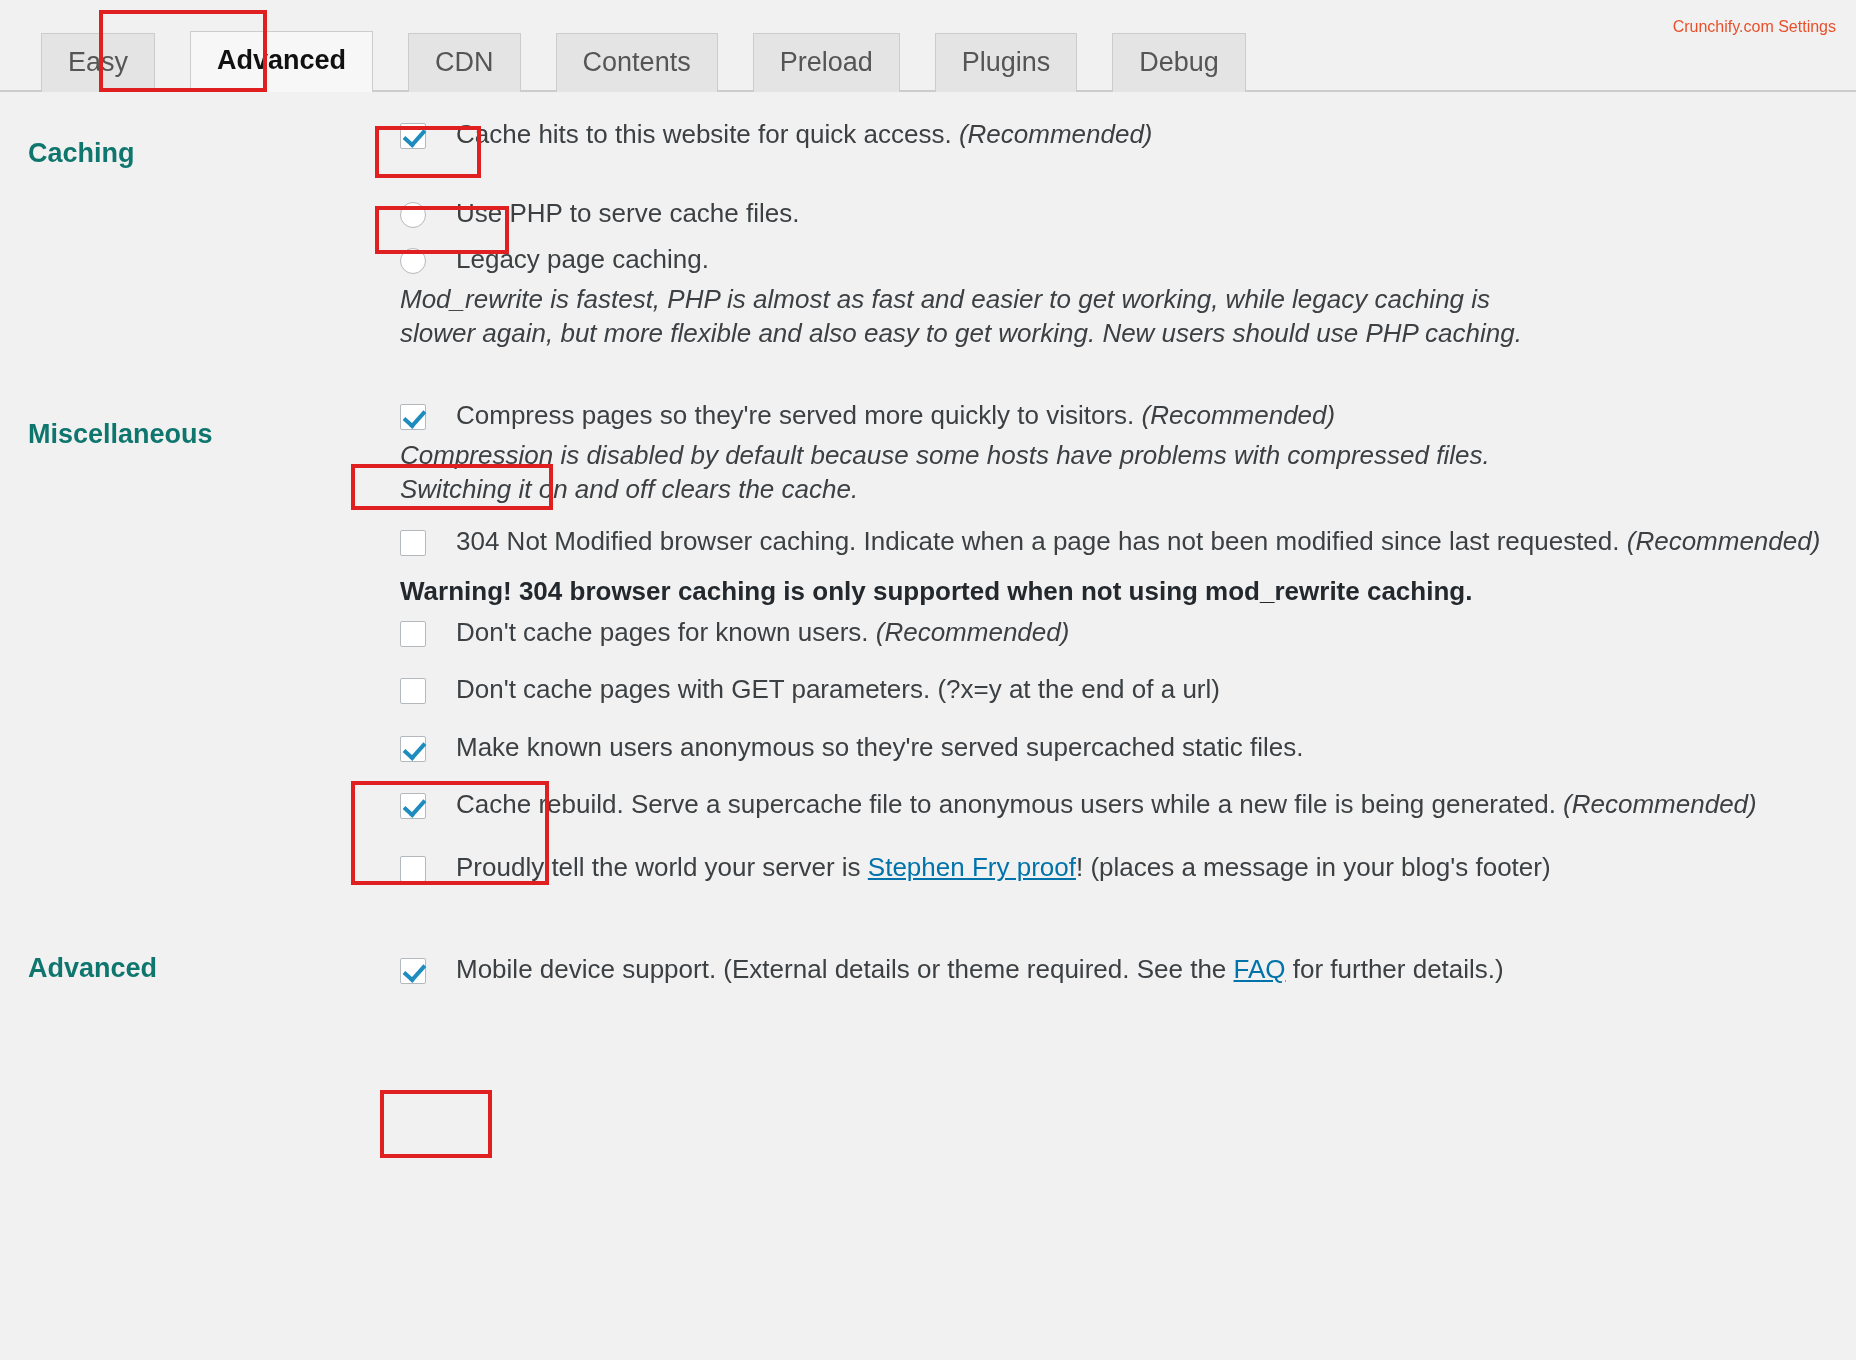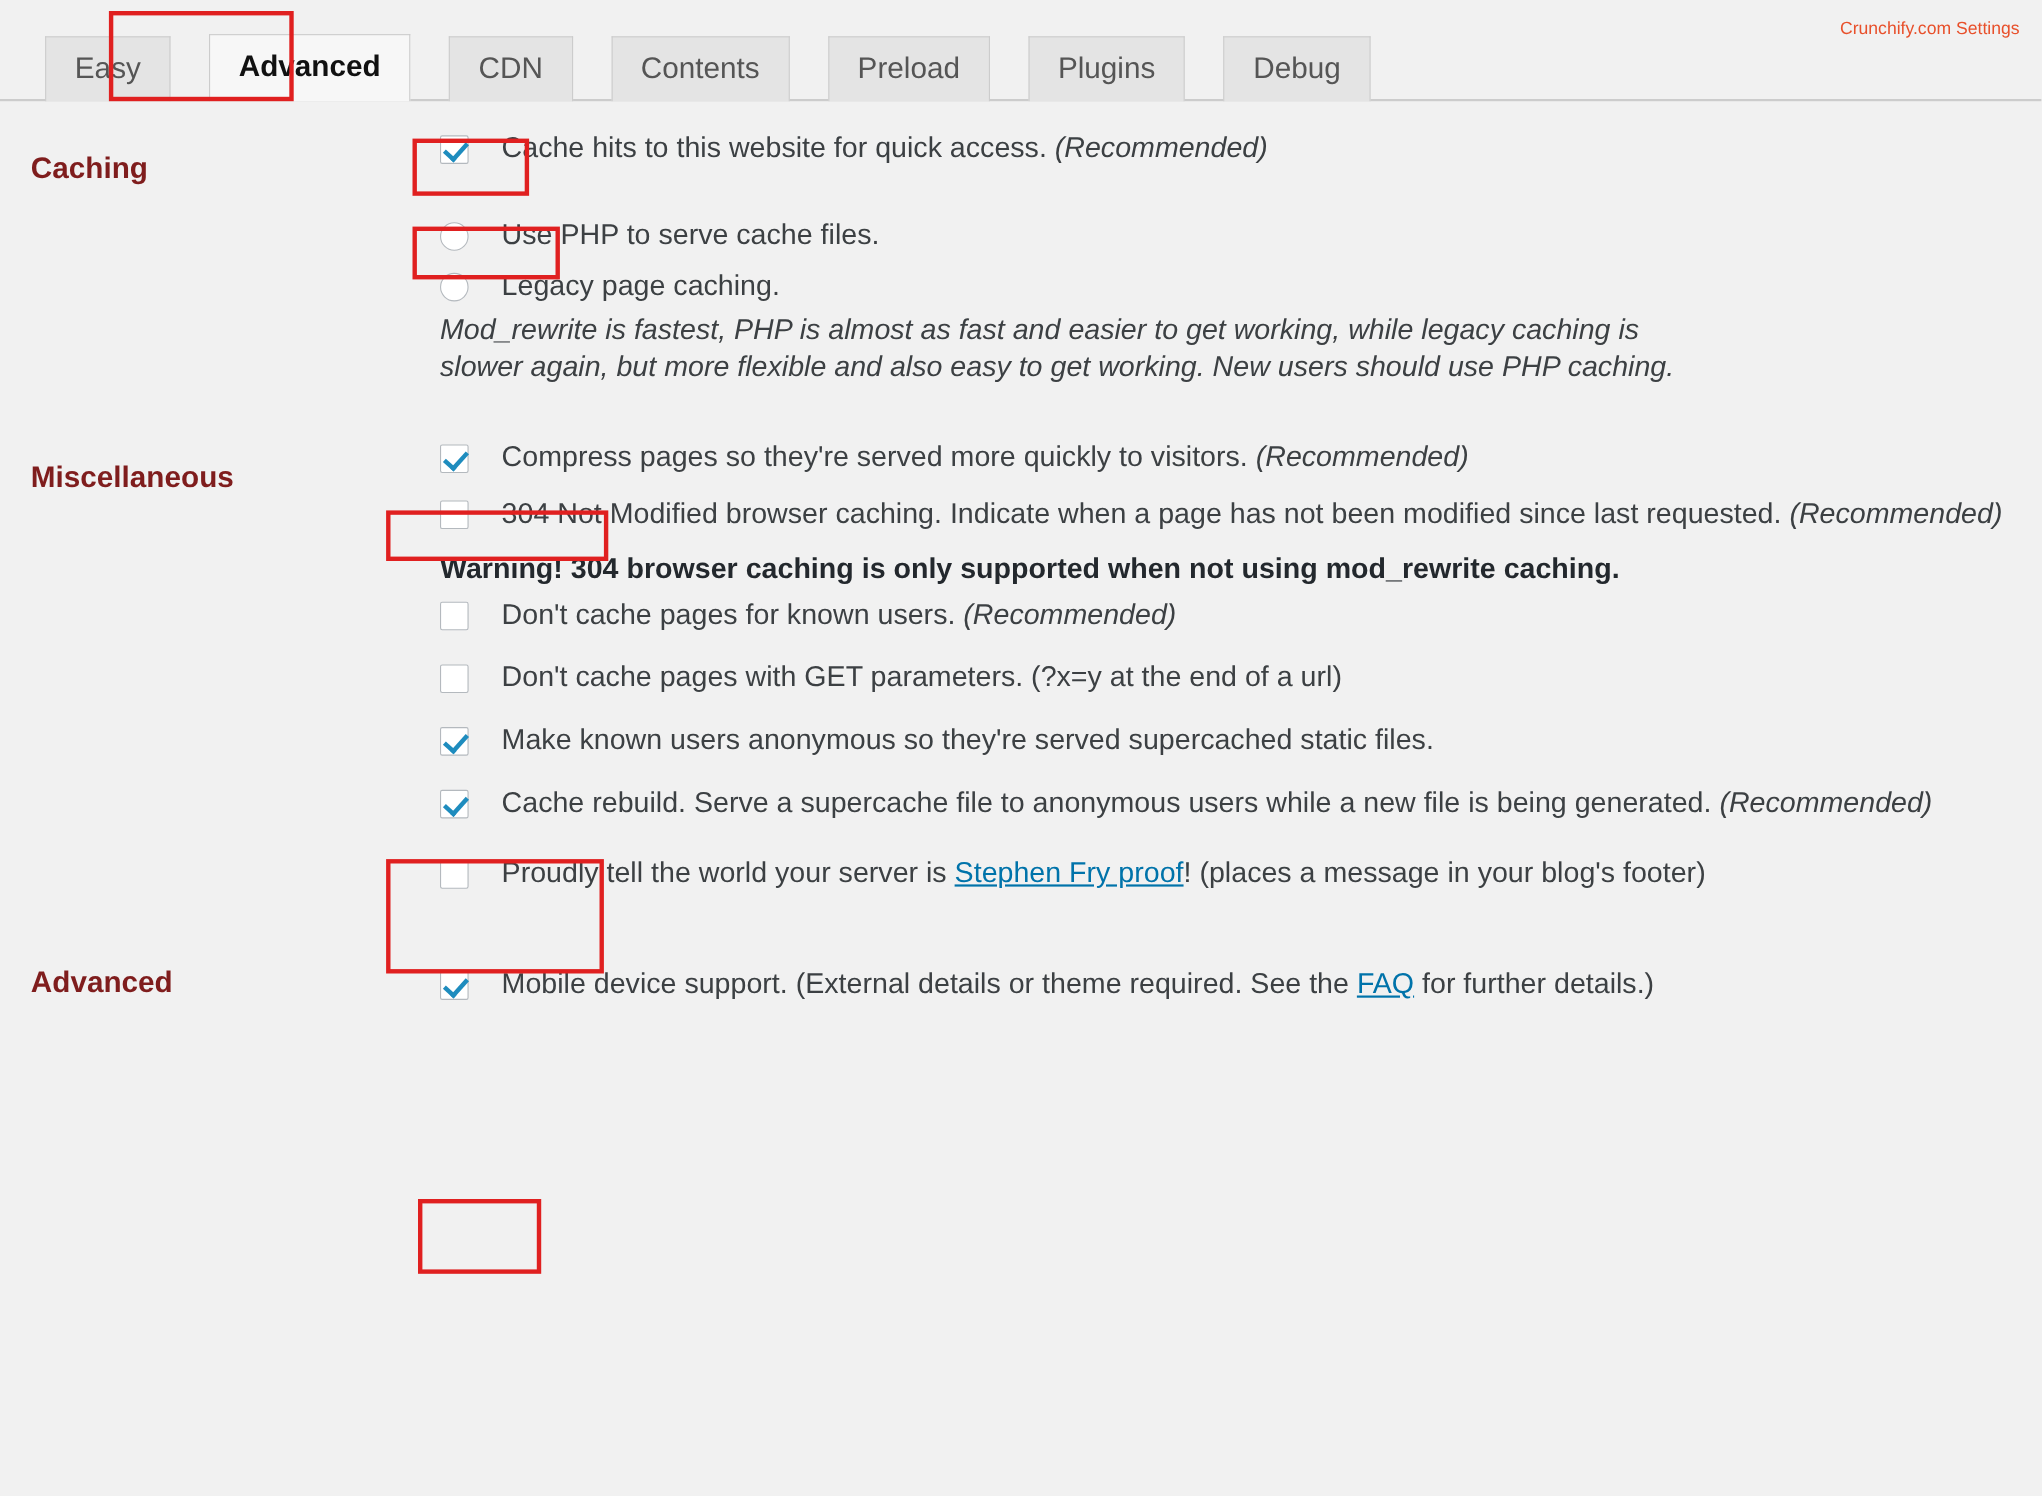--- a/index.html
+++ b/index.html
@@ -73,21 +73,21 @@
     align-items: flex-start;
     position: relative;
   }
   .section-label {
     width: 400px;
     flex: 0 0 400px;
     padding-left: 28px;
     padding-top: 24px;
     font-size: 27px;
     font-weight: 700;
-    color: #7f1d1d;
+    color: #0f766e;
   }
   .section-body {
     flex: 1;
     padding-right: 30px;
     position: relative;
   }
 
   .opt-row {
     display: flex;
     align-items: flex-start;
@@ -239,20 +239,21 @@
 
     <div class="section">
       <div class="section-label">Miscellaneous</div>
       <div class="section-body">
 
         <div class="opt-row">
           <span class="box checked"></span>
           <span class="opt-text"><span>Compress pages so they're served more quickly to visitors. </span><span class="rec">(Recommended)</span></span>
         </div>
 
+        <p class="desc">Compression is disabled by default because some hosts have problems with compressed files. Switching it on and off clears the cache.</p>
 
         <div class="sp-14"></div>
 
         <div class="opt-row">
           <span class="box"></span>
           <span class="opt-text"><span>304 Not Modified browser caching. Indicate when a page has not been modified since last requested. </span><span class="rec">(Recommended)</span></span>
         </div>
 
         <p class="warn">Warning! 304 browser caching is only supported when not using mod_rewrite caching.</p>
 

